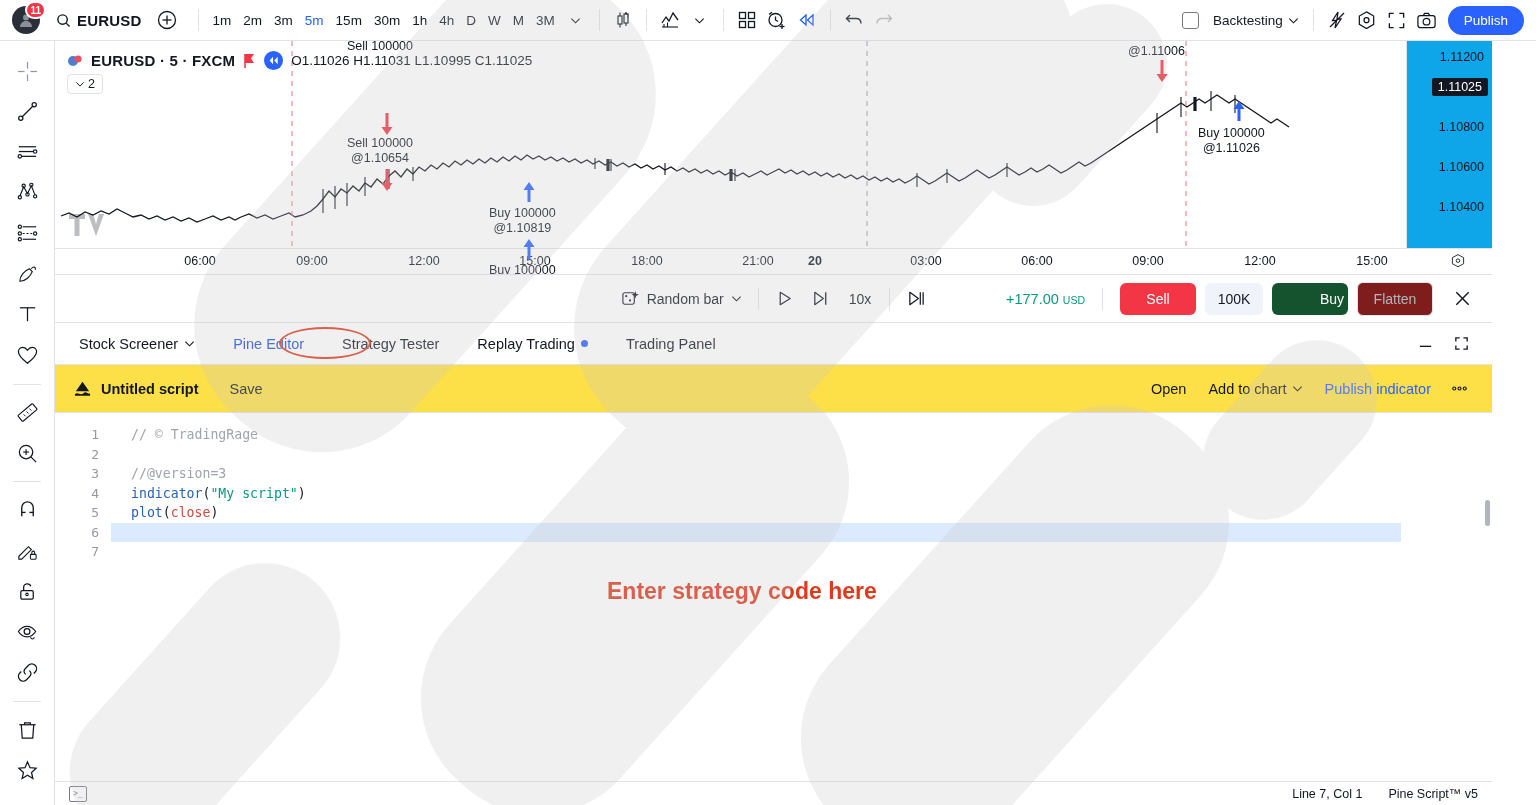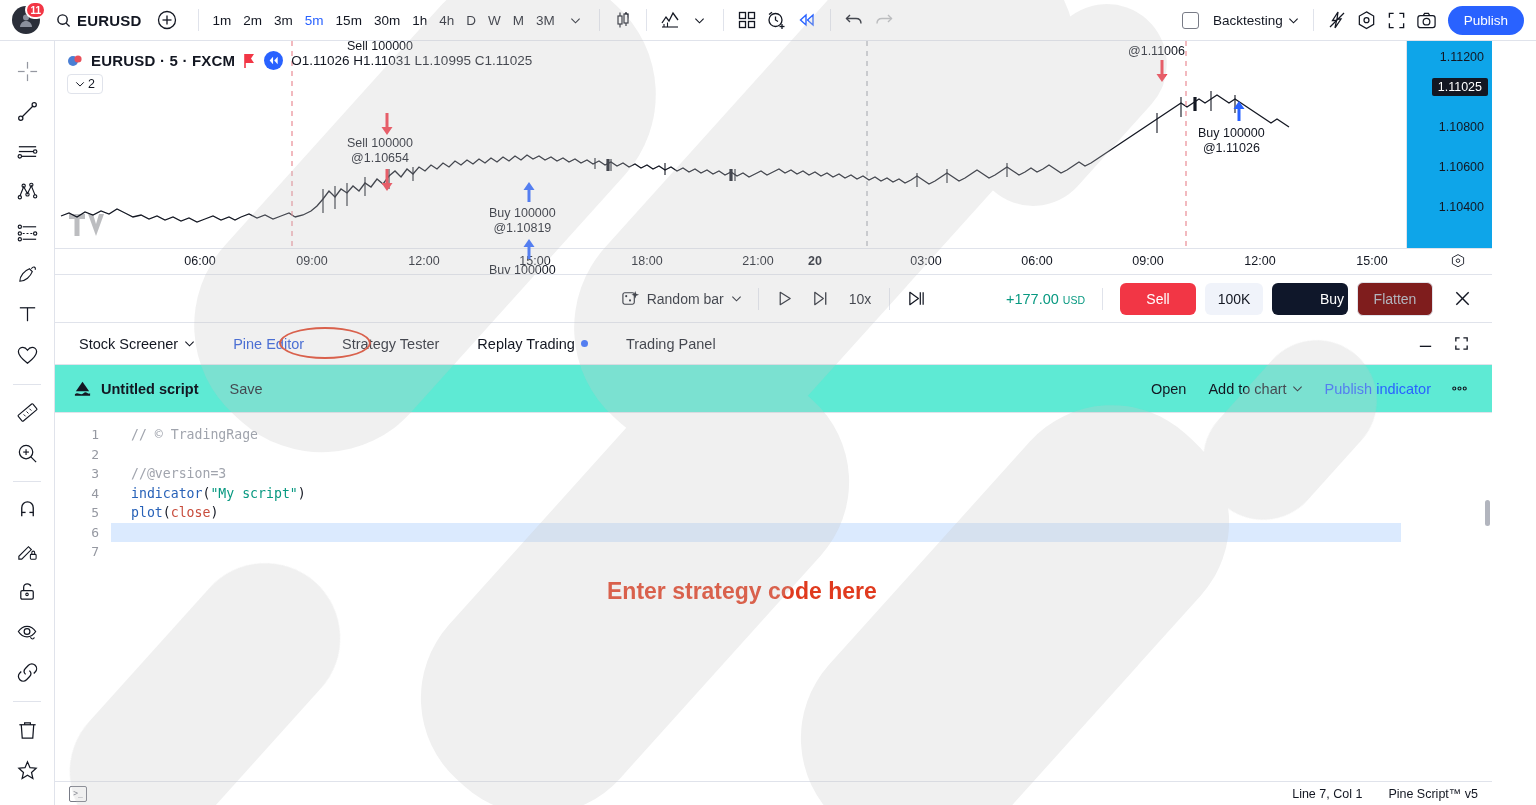--- a/index.html
+++ b/index.html
@@ -179,21 +179,21 @@
   .rp-vsep { width: 1px; height: 22px; background: #e0e3eb; margin: 0 8px; }
   .rp-right { flex: 1 1 0; display: flex; align-items: center; justify-content: flex-end; gap: 9px; }
   .rp-pnl { font-size: 14.5px; color: #089981; font-weight: 500; }
   .rp-pnl small { font-size: 10.5px; text-transform: uppercase; }
   .btn-sell, .btn-buy {
     border: none; border-radius: 6px; color: #fff; font-size: 14px;
     font-family: inherit; font-weight: 500; padding: 8px 0; width: 76px;
     cursor: pointer;
   }
   .btn-sell { background: #f23645; }
-  .btn-buy { background: #0f172a; padding-left: 44px; }
+  .btn-buy { background: #14532d; padding-left: 44px; }
   .btn-qty {
     background: #f0f3fa; border: none; border-radius: 6px; color: #131722;
     font-size: 14px; font-family: inherit; font-weight: 500;
     padding: 8px 0; width: 58px; cursor: pointer;
   }
   .btn-flat {
     background: #7f1d1d; border: 1px solid #e0e3eb; border-radius: 6px;
     color: #b2b5be; font-size: 14px; font-family: inherit;
     padding: 8px 0; width: 76px; cursor: default;
   }
@@ -221,21 +221,21 @@
   }
   .pt-right { margin-left: auto; display: flex; align-items: center; gap: 6px; }
   .pt-ico {
     width: 30px; height: 28px; display: flex; align-items: center;
     justify-content: center; cursor: pointer; border-radius: 4px;
   }
 
   
   .scripttools {
     position: absolute; left: 55px; top: 365px; width: 1437px; height: 48px;
-    background: #5eead4; border-bottom: 1px solid #e0e3eb;
+    background: #fde047; border-bottom: 1px solid #e0e3eb;
     display: flex; align-items: center; padding: 0 18px;
   }
   .st-name {
     display: flex; align-items: center; gap: 9px; font-size: 14.5px;
     font-weight: bold; cursor: pointer;
   }
   .st-btn {
     font-size: 14.5px; color: #131722; cursor: pointer; padding: 5px 9px;
     border-radius: 4px; white-space: nowrap;
   }

